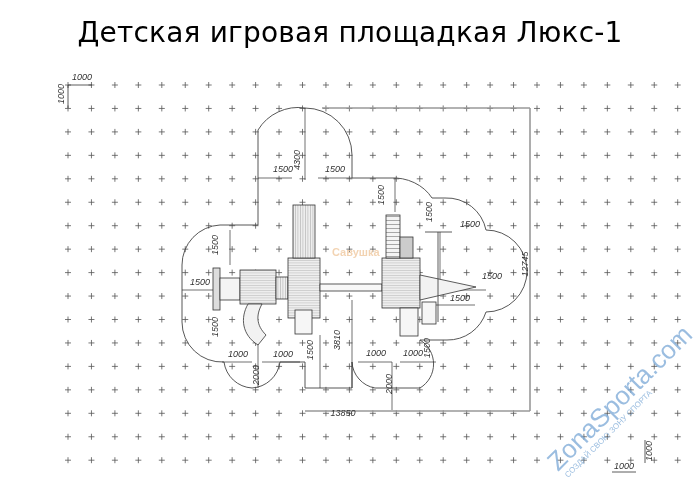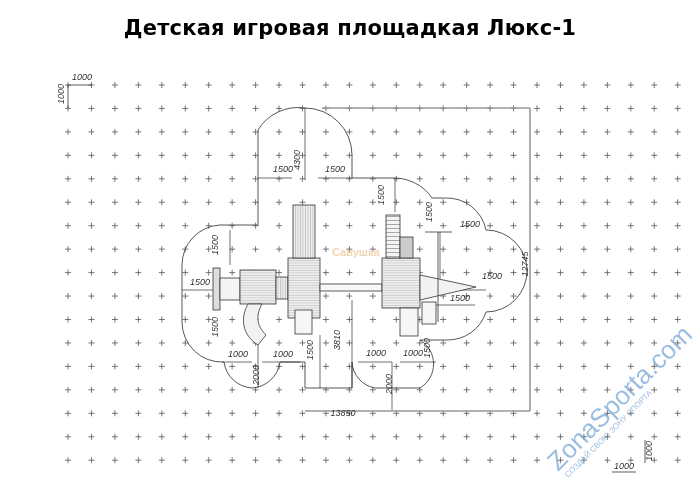--- a/index.html
+++ b/index.html
@@ -1,17 +1,17 @@
 <!DOCTYPE html>
 <html><head>
 <meta charset="utf-8">
 <style>
   html, body { margin:0; padding:0; background:#fff; }
   body { width:700px; height:489px; overflow:hidden; position:relative; font-family:"DejaVu Sans", sans-serif; }
-  #title { position:absolute; left:0; top:16px; width:700px; text-align:center; font-family:"DejaVu Sans", sans-serif; font-weight:bold; font-size:21px; color:#000; letter-spacing:0.2px; }
+  #title { position:absolute; left:0; top:16px; width:700px; text-align:center; font-family:"DejaVu Sans", sans-serif; font-weight:normal; font-size:28px; color:#000; letter-spacing:0.2px; }
   svg { position:absolute; left:0; top:0; }
   .dim { font-family:"Liberation Sans", sans-serif; font-style:italic; font-size:9px; fill:#333; }
   .wm { font-family:"Liberation Sans", sans-serif; }
 </style>
 </head>
 <body>
 
 <div id="title">Детская игровая площадкая Люкс-1</div>
 
 <svg id="drawing" width="700" height="489" viewBox="0 0 700 489">

